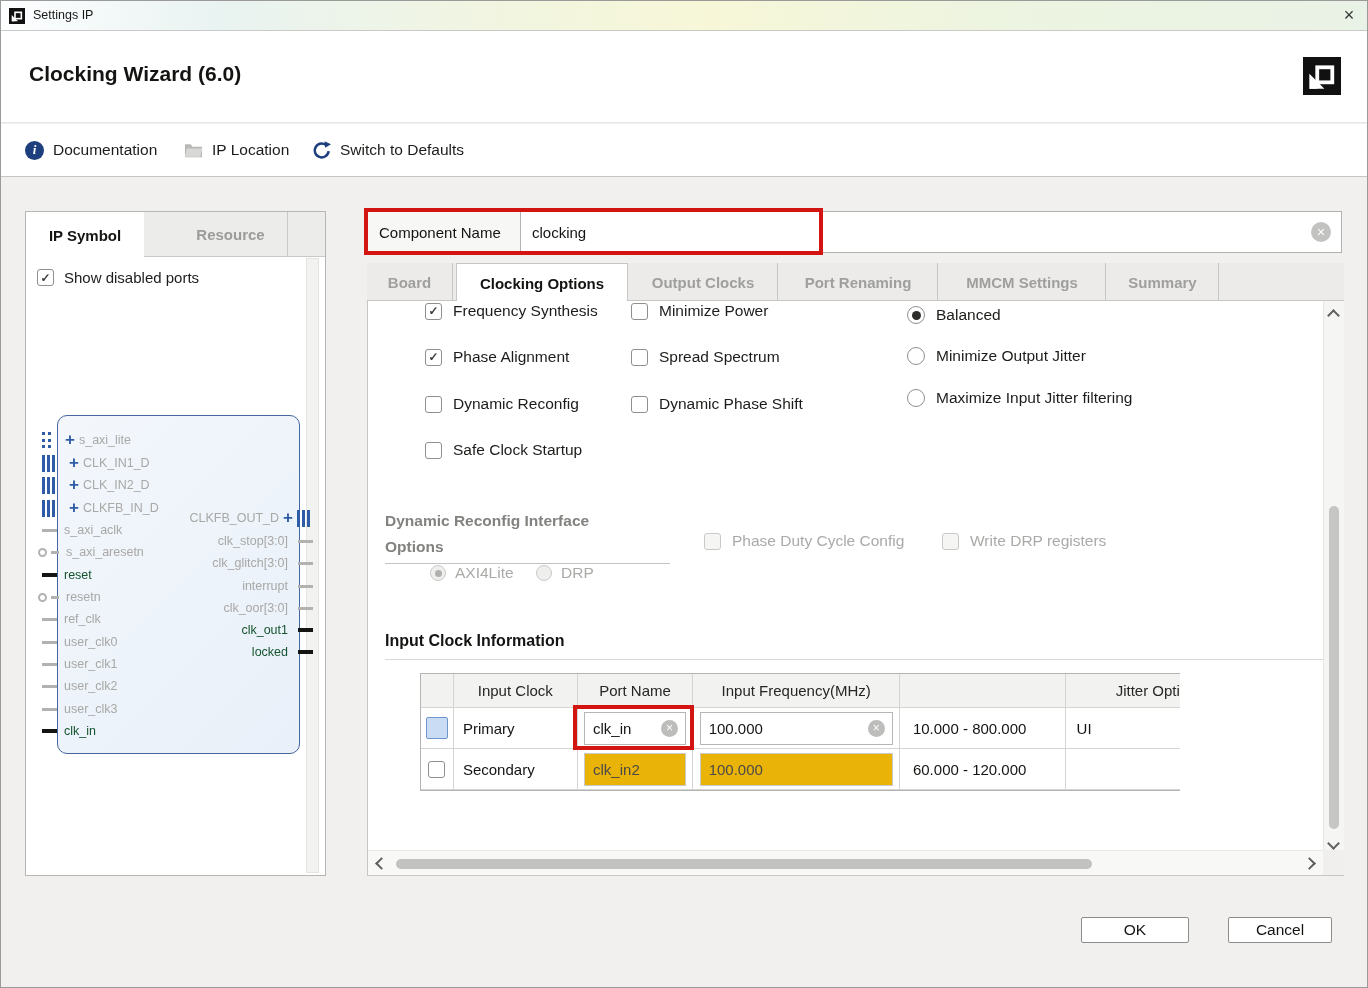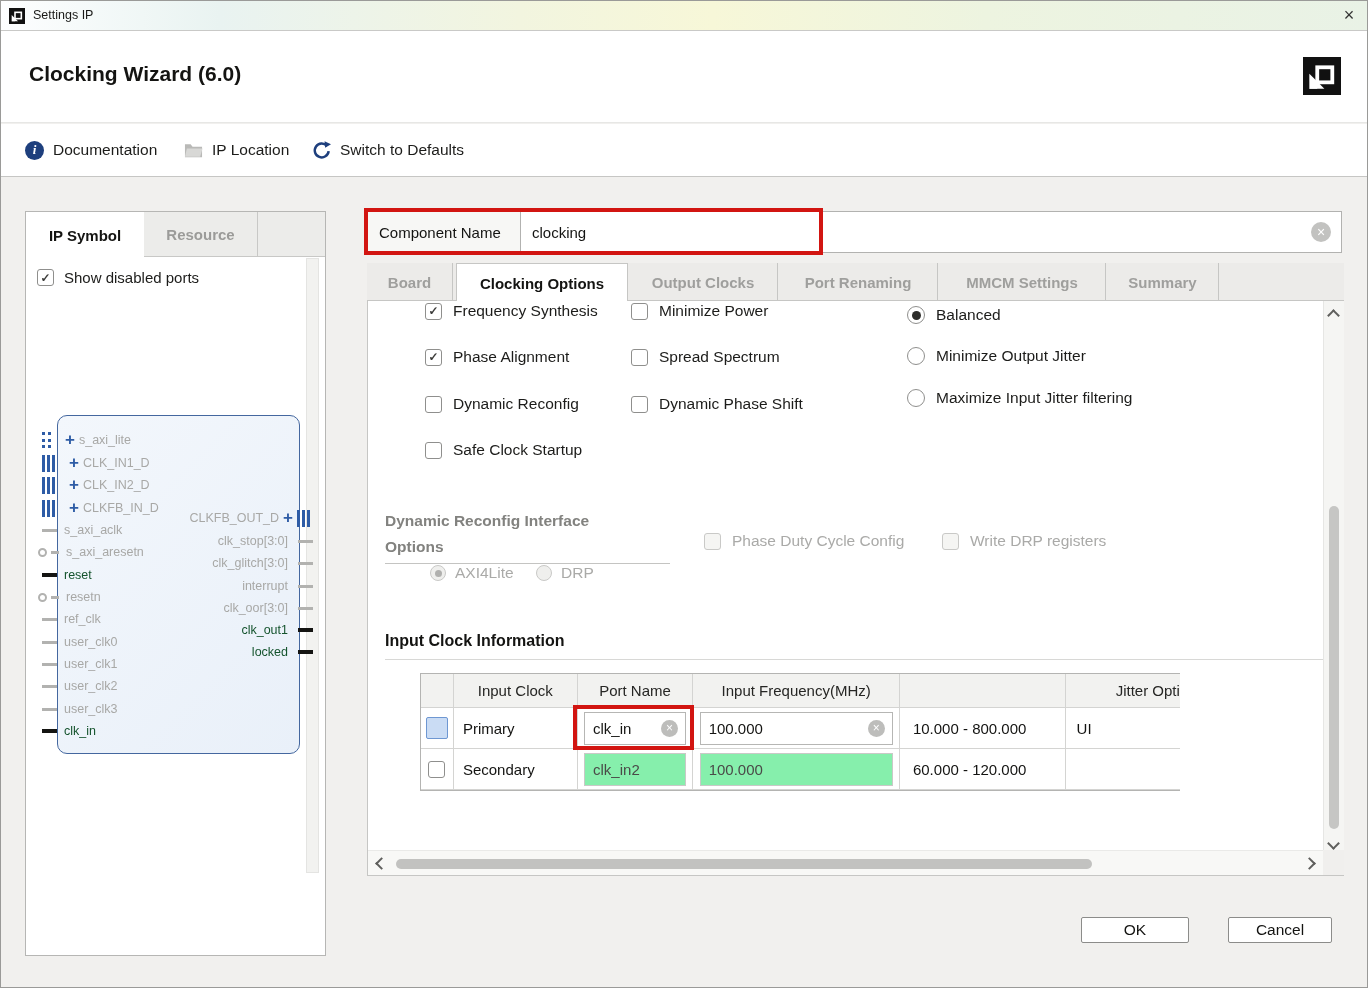--- a/index.html
+++ b/index.html
@@ -28,25 +28,25 @@
   .header { position:absolute; left:0; top:30px; width:1368px; height:92px; background:#fff; border-bottom:1px solid #e7e7e5; }
   .header .hdr-title { position:absolute; left:28px; top:31px; font-size:21px; font-weight:bold; color:#141412; }
   .vendor-logo { position:absolute; right:28px; top:26px; }
 
   
   .toolbar { position:absolute; left:0; top:123px; width:1368px; height:53px; background:#fff; border-bottom:1px solid #c6c6c4; }
   .tool-item { position:absolute; top:0; height:52px; display:flex; align-items:center; gap:9px; font-size:15.5px; color:#1c1c1a; cursor:default; }
   .ic-info { width:19px; height:19px; border-radius:50%; background:#1e3f7d; color:#fff; font:bold italic 13px "Liberation Serif", serif; display:flex; align-items:center; justify-content:center; }
 
   
-  .lpanel { position:absolute; left:24px; top:210px; width:301px; height:745px; background:#fff; border:1px solid #b6b6b4;padding-left:26px; }
+  .lpanel { position:absolute; left:24px; top:210px; width:301px; height:665px; background:#fff; border:1px solid #b6b6b4;padding-left:26px; }
   .ltabbar { position:absolute; left:0; top:0; width:299px; height:45px; background:#ececea; border-bottom:1px solid #c8c8c6; }
   .ltab { position:absolute; top:0; height:45px; display:flex; align-items:center; justify-content:center; font-size:15px; font-weight:bold; }
   .ltab.active { background:#fff; color:#141412; height:46px; }
-  .ltab.inactive { color:#9b9b99; border-right:1px solid #c8c8c6; }
+  .ltab.inactive { color:#9b9b99; border-right:1px solid #c8c8c6;margin-left:30px; }
   .cbrow { position:absolute; display:flex; align-items:center; gap:10px; }
   .lscroll { position:absolute; top:46px; right:6px; width:13px; height:615px; background:#f2f2f0; border:1px solid #e4e4e2; }
 
   
   .ipblock { position:absolute; left:31px; top:203px; width:243px; height:339px;
     background: linear-gradient(135deg,#f3f7fc 0%,#e9f0f9 100%);
     border:1.4px solid #44679f; border-radius:10px; }
   .prow { position:absolute; height:22px; display:flex; align-items:center; }
   .plabel { font-size:12.5px; color:#a8a8a6; white-space:nowrap; }
   .plabel.en { color:#14532d; }
@@ -91,21 +91,21 @@
   
   .tblwrap { position:absolute; left:52px; top:372px; width:760px; height:120px; overflow:hidden; }
   .tbl { width:920px; border:1px solid #b4b4b2; background:#fff; }
   .trow { display:flex; }
   .tcell { border-right:1px solid #d4d4d2; border-bottom:1px solid #d4d4d2; display:flex; align-items:center; overflow:hidden; }
   .thead .tcell { height:34px; background:#f2f2f0; justify-content:center; font-size:15px; color:#262624; white-space:nowrap; }
   .tbody .tcell { height:41px; font-size:15px; color:#141412; white-space:nowrap; }
   .c0 { width:33px; justify-content:center; } .c1 { width:124px; } .c2 { width:116px; } .c3 { width:207px; } .c4 { width:166px; } .c5 { width:190px; } .c6 { width:84px; }
   .tbody .c1 { padding-left:9px; } .tbody .c4 { padding-left:13px; }
   .tinput { height:33px; background:#fff; border:1px solid #b6b6b4; display:flex; align-items:center; padding:0 7px 0 8px; font-size:15px; color:#141412; }
-  .tinput.dis { background:#86efac; border-color:#c9c9c7; color:#4a4a48; }
+  .tinput.dis { background:#eab308; border-color:#c9c9c7; color:#4a4a48; }
   .clear-ic { margin-left:auto; width:17px; height:17px; border-radius:50%; background:#bdbdbb; color:#fff; font-size:12px; display:flex; align-items:center; justify-content:center; flex:none; }
   .selsq { width:22px; height:22px; background:#cadcf4; border:1.5px solid #6e97d2; border-radius:2px; }
   .graytxt { color:#bcbcba; }
   .caret { margin-left:auto; margin-right:12px; font-size:11px; color:#555553; }
 
   
   .vscroll { position:absolute; left:955px; top:0; width:21px; height:574px; background:#f5f5f3; border-left:1px solid #e6e6e4; }
   .vthumb { position:absolute; left:5px; top:205px; width:10px; height:323px; background:#c6c6c4; border-radius:5px; }
   .hscroll { position:absolute; left:0; top:549px; width:955px; height:25px; background:#f8f8f6; border-top:1px solid #eaeae8; }
   .hthumb { position:absolute; left:28px; top:8px; width:696px; height:10px; background:#c2c2c0; border-radius:5px; }

